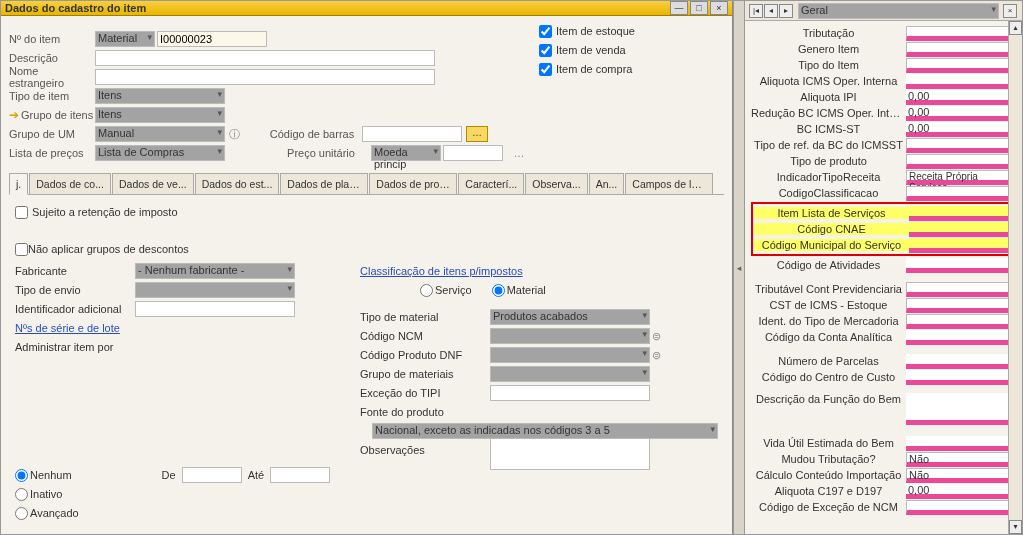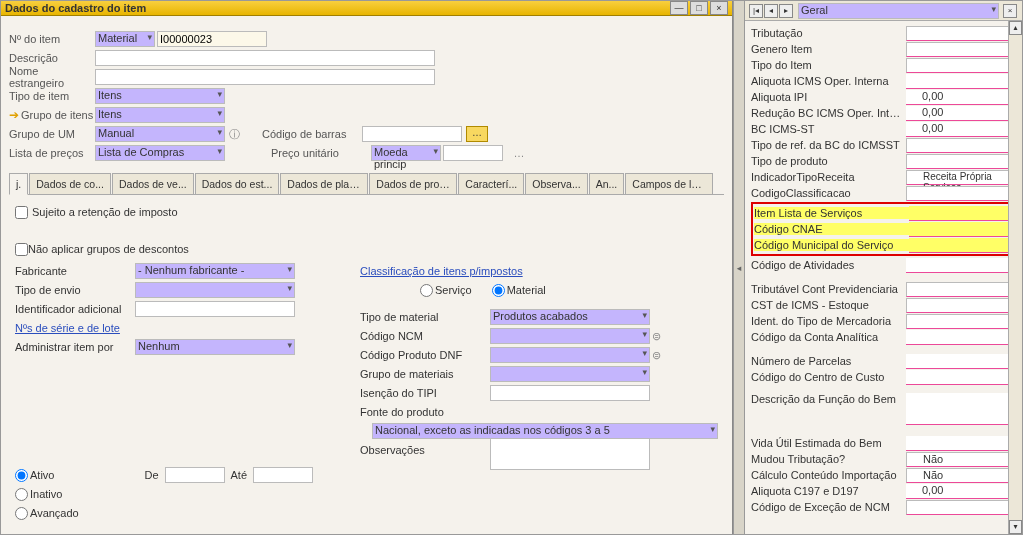--- a/index.html
+++ b/index.html
@@ -9,43 +9,43 @@
   .titlebar { height:20px; background:linear-gradient(#f8cf3f,#e8b500); border-bottom:1px solid #a07f00; display:flex; align-items:center; padding:0 4px; }
   .titlebar .title { font-weight:bold; color:#333; flex:1; }
   .winbtns { display:flex; gap:2px; }
   .winbtn { width:18px; height:14px; background:#ddd; border:1px solid #888; font-size:9px; line-height:12px; text-align:center; cursor:pointer; }
   .content { padding:6px 8px; display:flex; flex-direction:column; flex:1; }
   .upper { display:flex; }
   .upper-left { flex:1;margin-top:8px; }
   .upper-right { width:200px; padding-left:10px; }
   .row { display:flex; align-items:center; height:18px; margin-bottom:1px; }
   .lbl { width:86px; color:#555; }
-  .lbl-sm { width:100px; color:#555;}
+  .lbl-sm { width:100px; color:#555;text-align:center;}
   input.txt, .dd { height:16px; border:1px solid #bbb; background:#fff; font-size:11px; padding:0 2px; }
-  .dd { background:#c4b5fd; position:relative; }
+  .dd { background:#a3a3a3; position:relative; }
   .dd::after { content:"▾"; position:absolute; right:2px; top:0; font-size:9px; color:#555; }
   .arrow-ind { color:#e0a000; font-size:12px; margin-right:2px;}
   .chk { width:13px; height:13px; margin:0; }
   .ellips-btn { width:22px; height:16px; background:#f8d860; border:1px solid #b08a00; font-size:10px; text-align:center; cursor:pointer; line-height:12px;}
   .tabs { display:flex; margin-top:10px; border-bottom:1px solid #aaa; }
   .tab { padding:4px 6px; background:#ece7d8; border:1px solid #aaa; border-bottom:none; margin-right:1px; font-size:10.5px; cursor:pointer; max-width:88px; overflow:hidden; text-overflow:ellipsis; white-space:nowrap; }
   .tab.active { background:#f5f2ec; border-bottom:1px solid #f5f2ec; margin-bottom:-1px;}
   .tabbody { padding:8px 6px; }
   .section-link { color:#2a4dbd; text-decoration:underline; cursor:pointer; }
   .radio { margin:0 2px 0 0;}
   .side-handle { width:12px; background:#d8d4c8; border-left:1px solid #999; border-right:1px solid #999; display:flex; align-items:center; justify-content:center; }
   .side-handle::before { content:"◂"; font-size:9px; color:#666;}
   .right { flex:1; background:#f5f2ec; display:flex; flex-direction:column; }
   .right-top { height:20px; display:flex; align-items:center; padding:0 4px; border-bottom:1px solid #aaa; background:#ece7d8;}
   .navbtn { width:14px; height:14px; border:1px solid #888; background:#eee; font-size:8px; text-align:center; line-height:12px; margin-right:1px; cursor:pointer;}
   .right-dd { flex:1; height:16px; margin:0 4px; }
   .right-body { flex:1; overflow:hidden; padding:4px 4px 4px 6px; position:relative; }
   .prop-row { display:flex; align-items:center; height:16px; margin-bottom:0px; }
-  .prop-lbl { width:155px; color:#333; text-overflow:ellipsis; overflow:hidden; white-space:nowrap;}
-  .prop-val { flex:1; height:15px; border-bottom:1px solid #ec4899; background:#fff; font-size:11px; padding:0 16px; position:relative;}
+  .prop-lbl { width:155px; color:#333; text-overflow:ellipsis; overflow:hidden; white-space:nowrap;text-align:center;}
+  .prop-val { flex:1; height:15px; border-bottom:5px solid #ec4899; background:#fff; font-size:11px; padding:0 2px; position:relative;}
   .prop-val.dd::after{ content:"▾"; position:absolute; right:2px; top:0; font-size:9px; color:#555; }
   .prop-val.num { text-align:left; }
   .hl-box { border:2px solid #d00; padding:1px; margin:1px 0;}
   .hl-row .prop-lbl { background:#ffff66; }
   .hl-row .prop-val { background:#ffff66; }
   .gap { height:8px; }
   .scroll { position:absolute; right:0; top:0; bottom:0; width:14px; background:#ece7d8; border-left:1px solid #aaa;}
   .scroll .up, .scroll .dn { height:14px; border:1px solid #888; background:#eee; font-size:8px; text-align:center; line-height:12px;}
   .mid-col { display:flex; gap:20px; margin-top:4px;}
   .mid-col .col { flex:1; }
@@ -99,20 +99,34 @@
           <div class="row">
             <div class="lbl">Lista de preços</div>
             <div class="dd" style="width:130px">Lista de Compras</div>
             <div style="width:46px"></div>
             <div class="lbl-sm">Preço unitário</div>
             <div class="dd" style="width:70px">Moeda princip</div>
             <input class="txt" style="width: 60px; margin-left: 2px;">
             <div style="width:20px;text-align:center;color:#888;margin-left:6px">…</div>
           </div>
         </div>
+        <div class="upper-right">
+          <div class="row">
+              <input type="checkbox" class="chk" checked="" style="">
+              <span style="margin-left:4px">Item de estoque</span>
+            </div>
+          <div class="row">
+              <input type="checkbox" class="chk" checked="" style="">
+              <span style="margin-left:4px">Item de venda</span>
+            </div>
+          <div class="row">
+              <input type="checkbox" class="chk" checked="" style="">
+              <span style="margin-left:4px">Item de compra</span>
+            </div>
+        </div>
       </div>
 
       <div class="tabs">
         <div class="tab active">j.</div>
         <div class="tab">Dados de co...</div>
         <div class="tab">Dados de ve...</div>
         <div class="tab">Dados do est...</div>
         <div class="tab">Dados de planejam...</div>
         <div class="tab">Dados de prod...</div>
         <div class="tab">Caracterí...</div>
@@ -144,21 +158,20 @@
               </div>
             <div class="row">
                 <div style="width:120px">Identificador adicional</div>
                 <input class="txt" style="width: 160px;">
               </div>
             <div class="row">
                 <span class="section-link">Nºs de série e de lote</span>
               </div>
             <div class="row">
                 <div style="width:120px">Administrar item por</div>
-                <div class="dd" style="width:160px">Nenhum</div>
               </div>
           </div>
           <div class="col">
             <div class="row">
                 <span class="section-link">Classificação de itens p/impostos</span>
               </div>
             <div class="row" style="padding-left:60px">
               <input type="radio" class="radio" style="">
                 <span>Serviço</span>
               <span style="width:20px"></span>
@@ -178,40 +191,40 @@
             <div class="row">
                 <div style="width:130px">Código Produto DNF</div>
                 <div class="dd" style="width:160px"></div>
                 <span style="margin-left:2px;color:#888">⊜</span>
               </div>
             <div class="row">
                 <div style="width:130px">Grupo de materiais</div>
                 <div class="dd" style="width:160px"></div>
               </div>
             <div class="row">
-                <div style="width:130px">Isenção do TIPI</div>
+                <div style="width:130px">Exceção do TIPI</div>
                 <input class="txt" style="width: 160px;">
               </div>
             <div class="row">
                 <div style="width:130px">Fonte do produto</div>
               </div>
             <div class="row">
                 <div class="dd" style="width:346px;margin-left:12px">Nacional, exceto as indicadas nos códigos 3 a 5</div>
               </div>
             <div class="row">
                 <div style="width:130px">Observações</div>
                 <input class="txt" style="width: 160px; height: 40px;">
               </div>
           </div>
         </div>
 
         <div style="height:6px"></div>
         <div class="row">
           <input type="radio" class="radio" checked="" style="">
-            <span>Ativo</span>
+            <span>Nenhum</span>
           <span style="width:90px"></span>
           <span>De</span>
             <input class="txt" style="width: 60px; margin: 0px 6px;">
           <span>Até</span>
             <input class="txt" style="width: 60px; margin-left: 6px;">
         </div>
         <div class="row">
             <input type="radio" class="radio" style="">
             <span>Inativo</span>
           </div>

